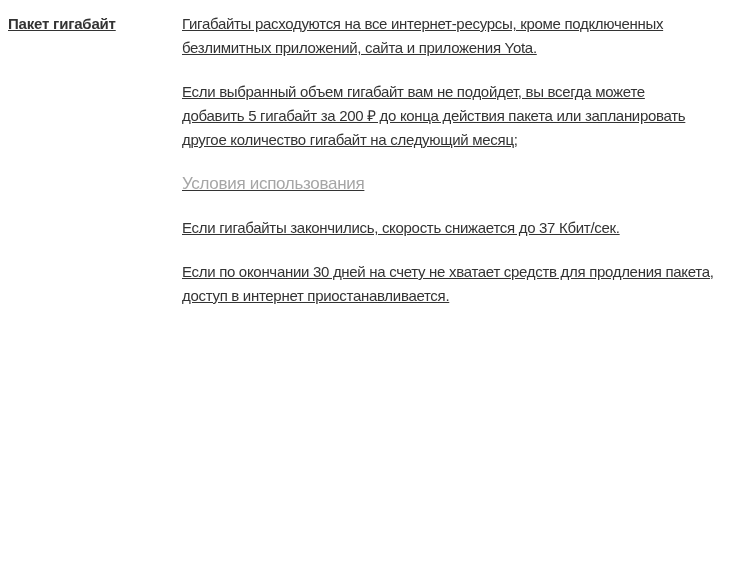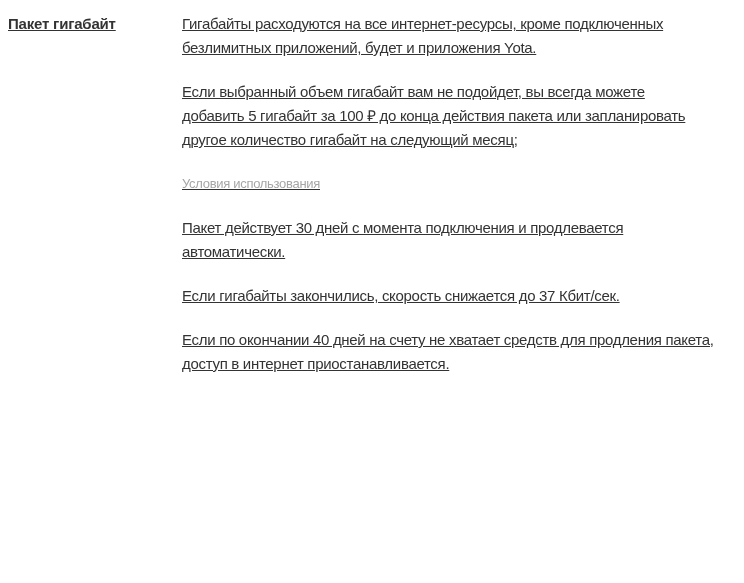--- a/index.html
+++ b/index.html
@@ -37,40 +37,38 @@
   .para {
     margin: 0 0 20px 0;
     font-size: 15px;
     line-height: 24px;
     letter-spacing: -0.3px;
     white-space: pre-line;
     color: var(--text, #333333);
   }
   .subheading {
     margin: 0 0 20px 0;
-    font-size: 13px;
+    font-size: 17px;
     font-weight: normal;
     line-height: 24px;
     letter-spacing: -0.3px;
     color: var(--muted, #a6a6a6);
   }
 </style>
 </head>
 <body>
 
 <main class="section">
   <aside class="label-col">
     <h2 class="section-title">Пакет гигабайт</h2>
   </aside>
   <div class="content-col">
     <p class="para">Гигабайты расходуются на все интернет-ресурсы, кроме подключенных
-безлимитных приложений, будет и приложения Yota.</p>
+безлимитных приложений, сайта и приложения Yota.</p>
     <p class="para">Если выбранный объем гигабайт вам не подойдет, вы всегда можете
-добавить 5 гигабайт за 100 ₽ до конца действия пакета или запланировать
+добавить 5 гигабайт за 200 ₽ до конца действия пакета или запланировать
 другое количество гигабайт на следующий месяц;</p>
     <h3 class="subheading">Условия использования</h3>
-    <p class="para">Пакет действует 30 дней с момента подключения и продлевается
-автоматически.</p>
     <p class="para">Если гигабайты закончились, скорость снижается до 37 Кбит/сек.</p>
-    <p class="para">Если по окончании 40 дней на счету не хватает средств для продления пакета,
+    <p class="para">Если по окончании 30 дней на счету не хватает средств для продления пакета,
 доступ в интернет приостанавливается.</p>
   </div>
 </main>
 
 </body></html>

